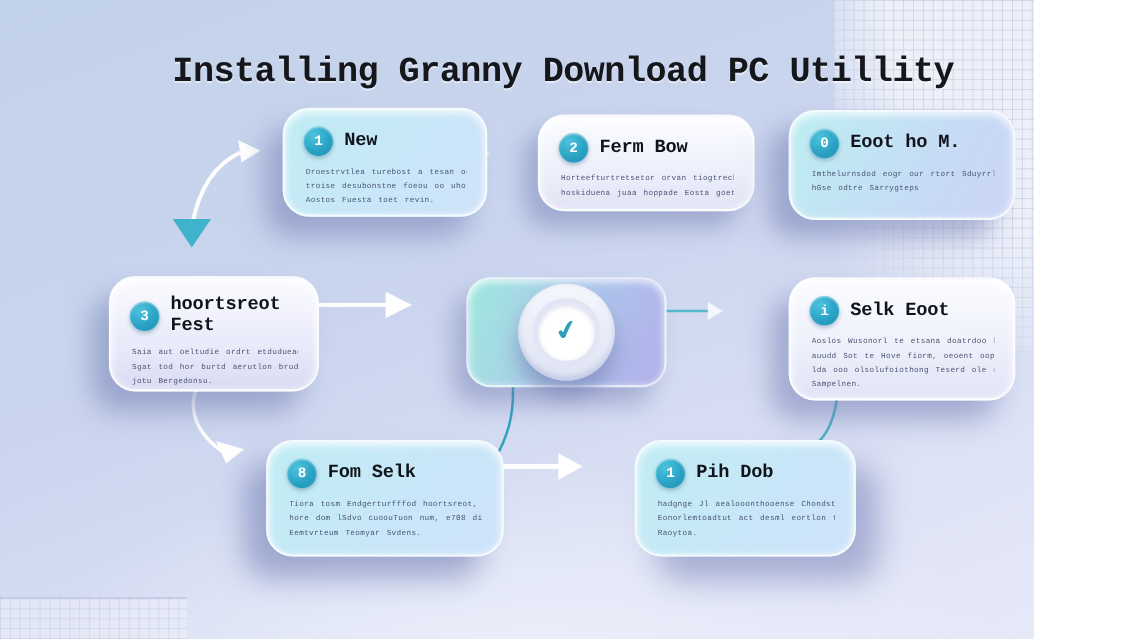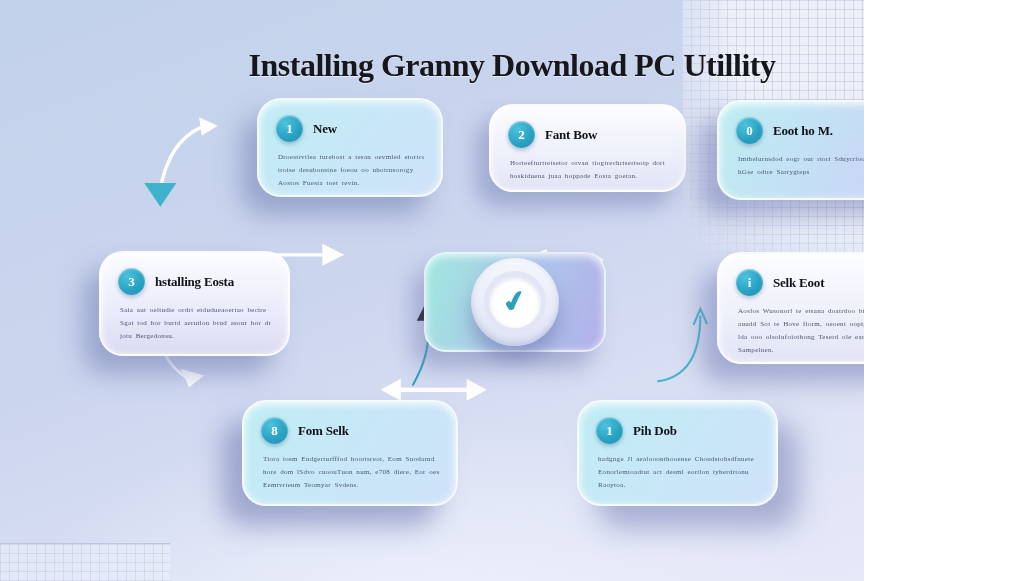--- a/index.html
+++ b/index.html
@@ -1,18 +1,18 @@
 <!DOCTYPE html>
 <html><head>
 <meta charset="utf-8">
 <style>
   html,body{margin:0;padding:0;}
   .canvas{
-    position:relative; width:864px; height:581px; overflow:hidden;
-    font-family:Liberation Serif, serif;
+    position:relative; width:940px; height:581px; overflow:hidden;
+    font-family:Liberation Mono, monospace;
     background:
       radial-gradient(90% 70% at 50% 110%, #eef1fb 0%, rgba(238,241,251,0) 55%),
       linear-gradient(160deg, #c2d2ea 0%, #cbd5ee 45%, #dde2f5 78%, #e6e9f8 100%);
   }
   
   .grid-tr{
     position:absolute; top:0; right:0; width:182px; height:318px;
     background-color:#edf0f8;
     background-image:
       linear-gradient(rgba(122,136,188,.22) 1px, transparent 1px),
@@ -53,21 +53,21 @@
   .c6{left:242px; top:400px; width:216px; height:106px; box-shadow:-20px 20px 26px rgba(108,120,176,.55), inset 0 2px 8px rgba(255,255,255,.9);}
   .c7{left:577px; top:400px; width:201px; height:106px; box-shadow:20px 22px 28px rgba(108,120,176,.5), inset 0 2px 8px rgba(255,255,255,.9);}
   .card-head{display:flex; align-items:center; gap:10px; margin-bottom:9px;}
   .badge{
     width:27px; height:27px; border-radius:50%; flex:0 0 27px;
     display:flex; align-items:center; justify-content:center;
     background:radial-gradient(circle at 35% 30%, #4cc4de 0%, #2aa2c4 55%, #1d8fb2 100%);
     color:#fff; font-size:13px; font-weight:700;
     box-shadow:0 2px 4px rgba(40,90,130,.35), inset 0 1px 2px rgba(255,255,255,.6);
   }
-  .card-title{font-size:13px; font-weight:700; color:#101319; letter-spacing:-0.2px;}
+  .card-title{font-size:17px; font-weight:700; color:#101319; letter-spacing:-0.2px;}
   .card-body{padding-left:2px;}
   .line{
     font-size:7px; line-height:13px; color:#4b5676;
     letter-spacing:.3px; word-spacing:1.5px; white-space:nowrap; overflow:hidden;
   }
   .hub{
     position:absolute; left:424px; top:252px; width:182px; height:100px;
     border-radius:22px; border:2px solid rgba(255,255,255,.7); box-sizing:border-box;
     background:linear-gradient(110deg,#9fe8de 0%,#aec6ec 55%,#b2afe9 100%);
     box-shadow:-12px 16px 22px rgba(108,120,176,.45), inset 0 2px 8px rgba(255,255,255,.8);
@@ -165,21 +165,21 @@
       <div class="line">troise desubonstne foeou oo uhotrnsorogy</div>
       <div class="line">Aostos Fuesta toet revin.</div>
     </div>
   </div>
 
   <div class="card white c2">
     <div class="card-head">
       <span class="badge">
           <span>2</span>
         </span>
-      <span class="card-title">Fant Bow</span>
+      <span class="card-title">Ferm Bow</span>
     </div>
     <div class="card-body">
       <div class="line">Horteefturtretsetor orvan tiogtrechrtsertsotp dort</div>
       <div class="line">hoskiduena juaa hoppade Eosta goetan.</div>
     </div>
   </div>
 
   <div class="card cylav c3">
     <div class="card-head">
       <span class="badge">
@@ -191,21 +191,21 @@
       <div class="line">Imthelurnsdod eogr our rtort Sduyrrlooud loaon Trony</div>
       <div class="line">hGse odtre Sarrygteps</div>
     </div>
   </div>
 
   <div class="card whlav c4">
     <div class="card-head">
       <span class="badge">
           <span>3</span>
         </span>
-      <span class="card-title">hstalling Eosta</span>
+      <span class="card-title">hoortsreot Fest</span>
     </div>
     <div class="card-body">
       <div class="line">Saia aut oeltudie ordrt etdudueaoertao becire</div>
       <div class="line">Sgat tod hor burtd aerutlon brud asour hor dru,</div>
       <div class="line">jotu Bergedonsu.</div>
     </div>
   </div>
 
   <div class="card white c5">
     <div class="card-head">

